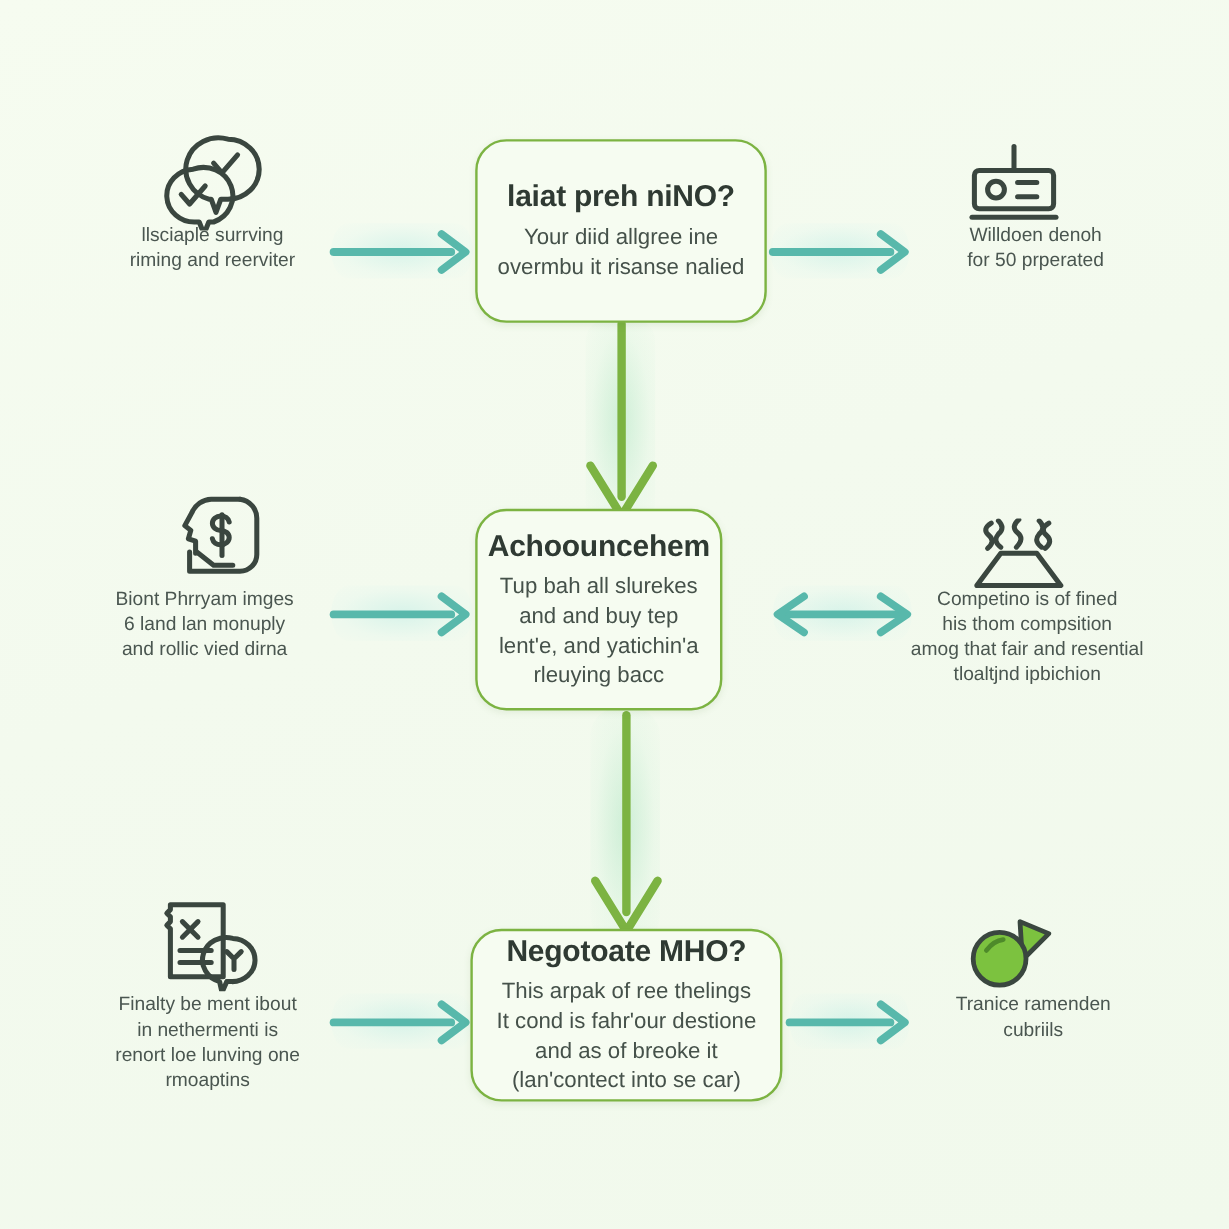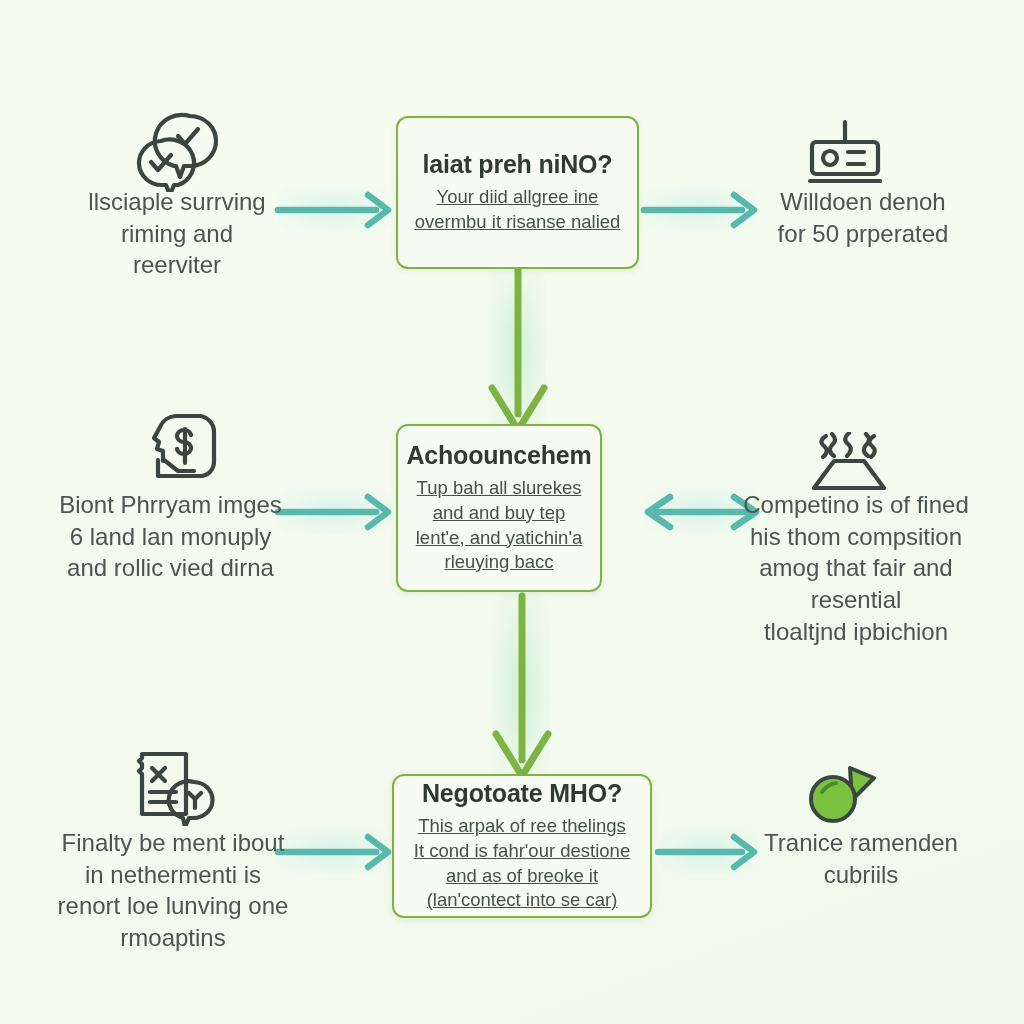--- a/index.html
+++ b/index.html
@@ -19,21 +19,21 @@
     width: 1024px;
     height: 1024px;
     background: linear-gradient(160deg, #f6fcf0 0%, #f3faee 45%, #f1f9ec 100%);
   }
 
   
   .node {
     position: absolute;
     box-sizing: border-box;
     border: 2.5px solid #7cb342;
-    border-radius: 12px;
+    border-radius: 26px;
     background: #f6fcf1;
     box-shadow: 0 2px 6px rgba(90, 130, 60, 0.10);
     display: flex;
     flex-direction: column;
     align-items: center;
     justify-content: center;
     padding: 10px 14px;
     text-align: center;
   }
   .node-title {
@@ -42,34 +42,33 @@
     color: #2f3a33;
     line-height: 1.12;
     margin-bottom: 7px;
     letter-spacing: -0.2px;
   }
   .node-body {
     font-size: 18.5px;
     color: #45514a;
     line-height: 1.33;
     white-space: pre-line;
-    text-decoration: underline;
   }
 
   #node-1 { left: 396px; top: 116px;  width: 243px; height: 153px; }
   #node-2 { left: 396px; top: 424px;  width: 206px; height: 168px; }
   #node-3 { left: 392px; top: 774px;  width: 260px; height: 144px; }
 
   
   .side {
     position: absolute;
     box-sizing: border-box;
     text-align: center;
     color: #4a5650;
-    font-size: 24px;
+    font-size: 16px;
     line-height: 1.32;
     white-space: pre-line;
   }
   .side-icon {
     position: absolute;
     display: block;
   }
 
   #side-l1 { left: 74px;  top: 186px; width: 206px; }
   #side-l2 { left: 58px;  top: 489px; width: 225px; }

